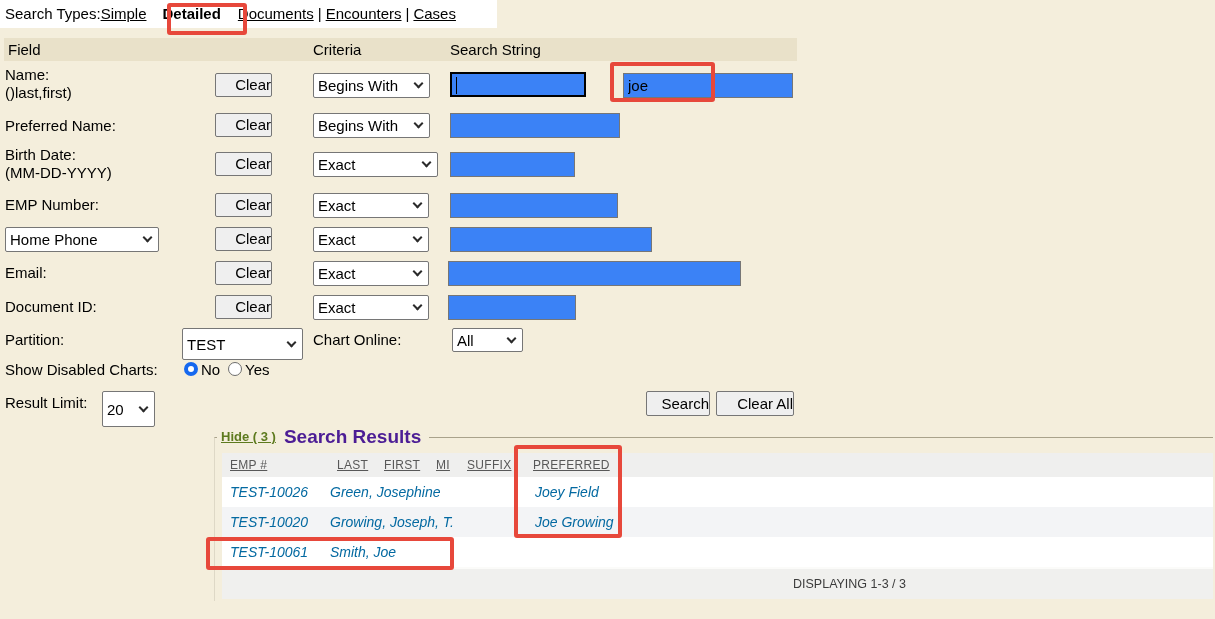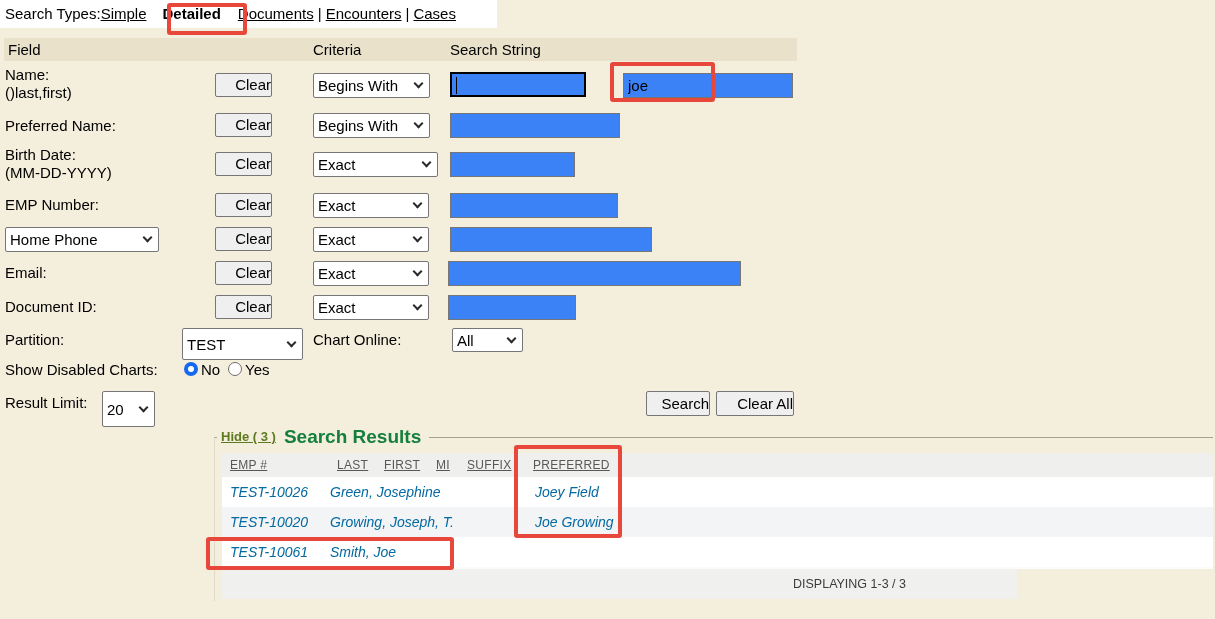--- a/index.html
+++ b/index.html
@@ -47,32 +47,32 @@
   .radio.off { border:1px solid #6e6e6e; }
 
   
   #results-box { left:214px; top:437px; width:999px; height:164px;
                  border-top:1px solid #a9a28b; border-left:1px solid #ded8c6; }
   #results-legend { position:absolute; left:2px; top:-12px; background:#f4eedc;
                     padding:0 8px 0 4px; white-space:nowrap; }
   #hide-link { font-weight:bold; font-size:13px; color:#5d7a1e;
                text-decoration:underline; cursor:pointer; margin-right:8px;
                vertical-align:2px; }
-  #results-title { font-weight:bold; font-size:19px; color:#15803d; }
+  #results-title { font-weight:bold; font-size:19px; color:#4c1d95; }
 
   #results-table { left:222px; top:453px; width:991px; height:146px; }
   .t-header { position:absolute; left:0; top:0; width:991px; height:24px;
               background:#efefee; line-height:24px; }
   .t-header span { position:absolute; font-size:12px; color:#585858;
                    text-decoration:underline; letter-spacing:.3px; cursor:pointer; }
   .t-row { position:absolute; left:0; width:991px; height:30px; line-height:30px;
            cursor:pointer; }
   .t-row span { position:absolute; font-size:14px; color:#0369a1;font-style:italic; }
   .c-emp { left:8px; } .c-name { left:108px; } .c-pref { left:313px; }
-  .t-footer { position:absolute; left:0; top:116px; width:795px; height:30px;
+  .t-footer { position:absolute; left:0; top:116px; width:991px; height:30px;
               background:#f0f0ee; line-height:30px; }
   .t-footer span { position:absolute; left:571px; font-size:12.5px; color:#3c3c3c; }
 
   .anno { border:4px solid #e7483b; border-radius:3px; z-index:10; pointer-events:none; }
   .cursor-line { width:1px; height:17px; background:#000; z-index:5; }
 </style>
 </head>
 <body>
 
 <div id="page">

